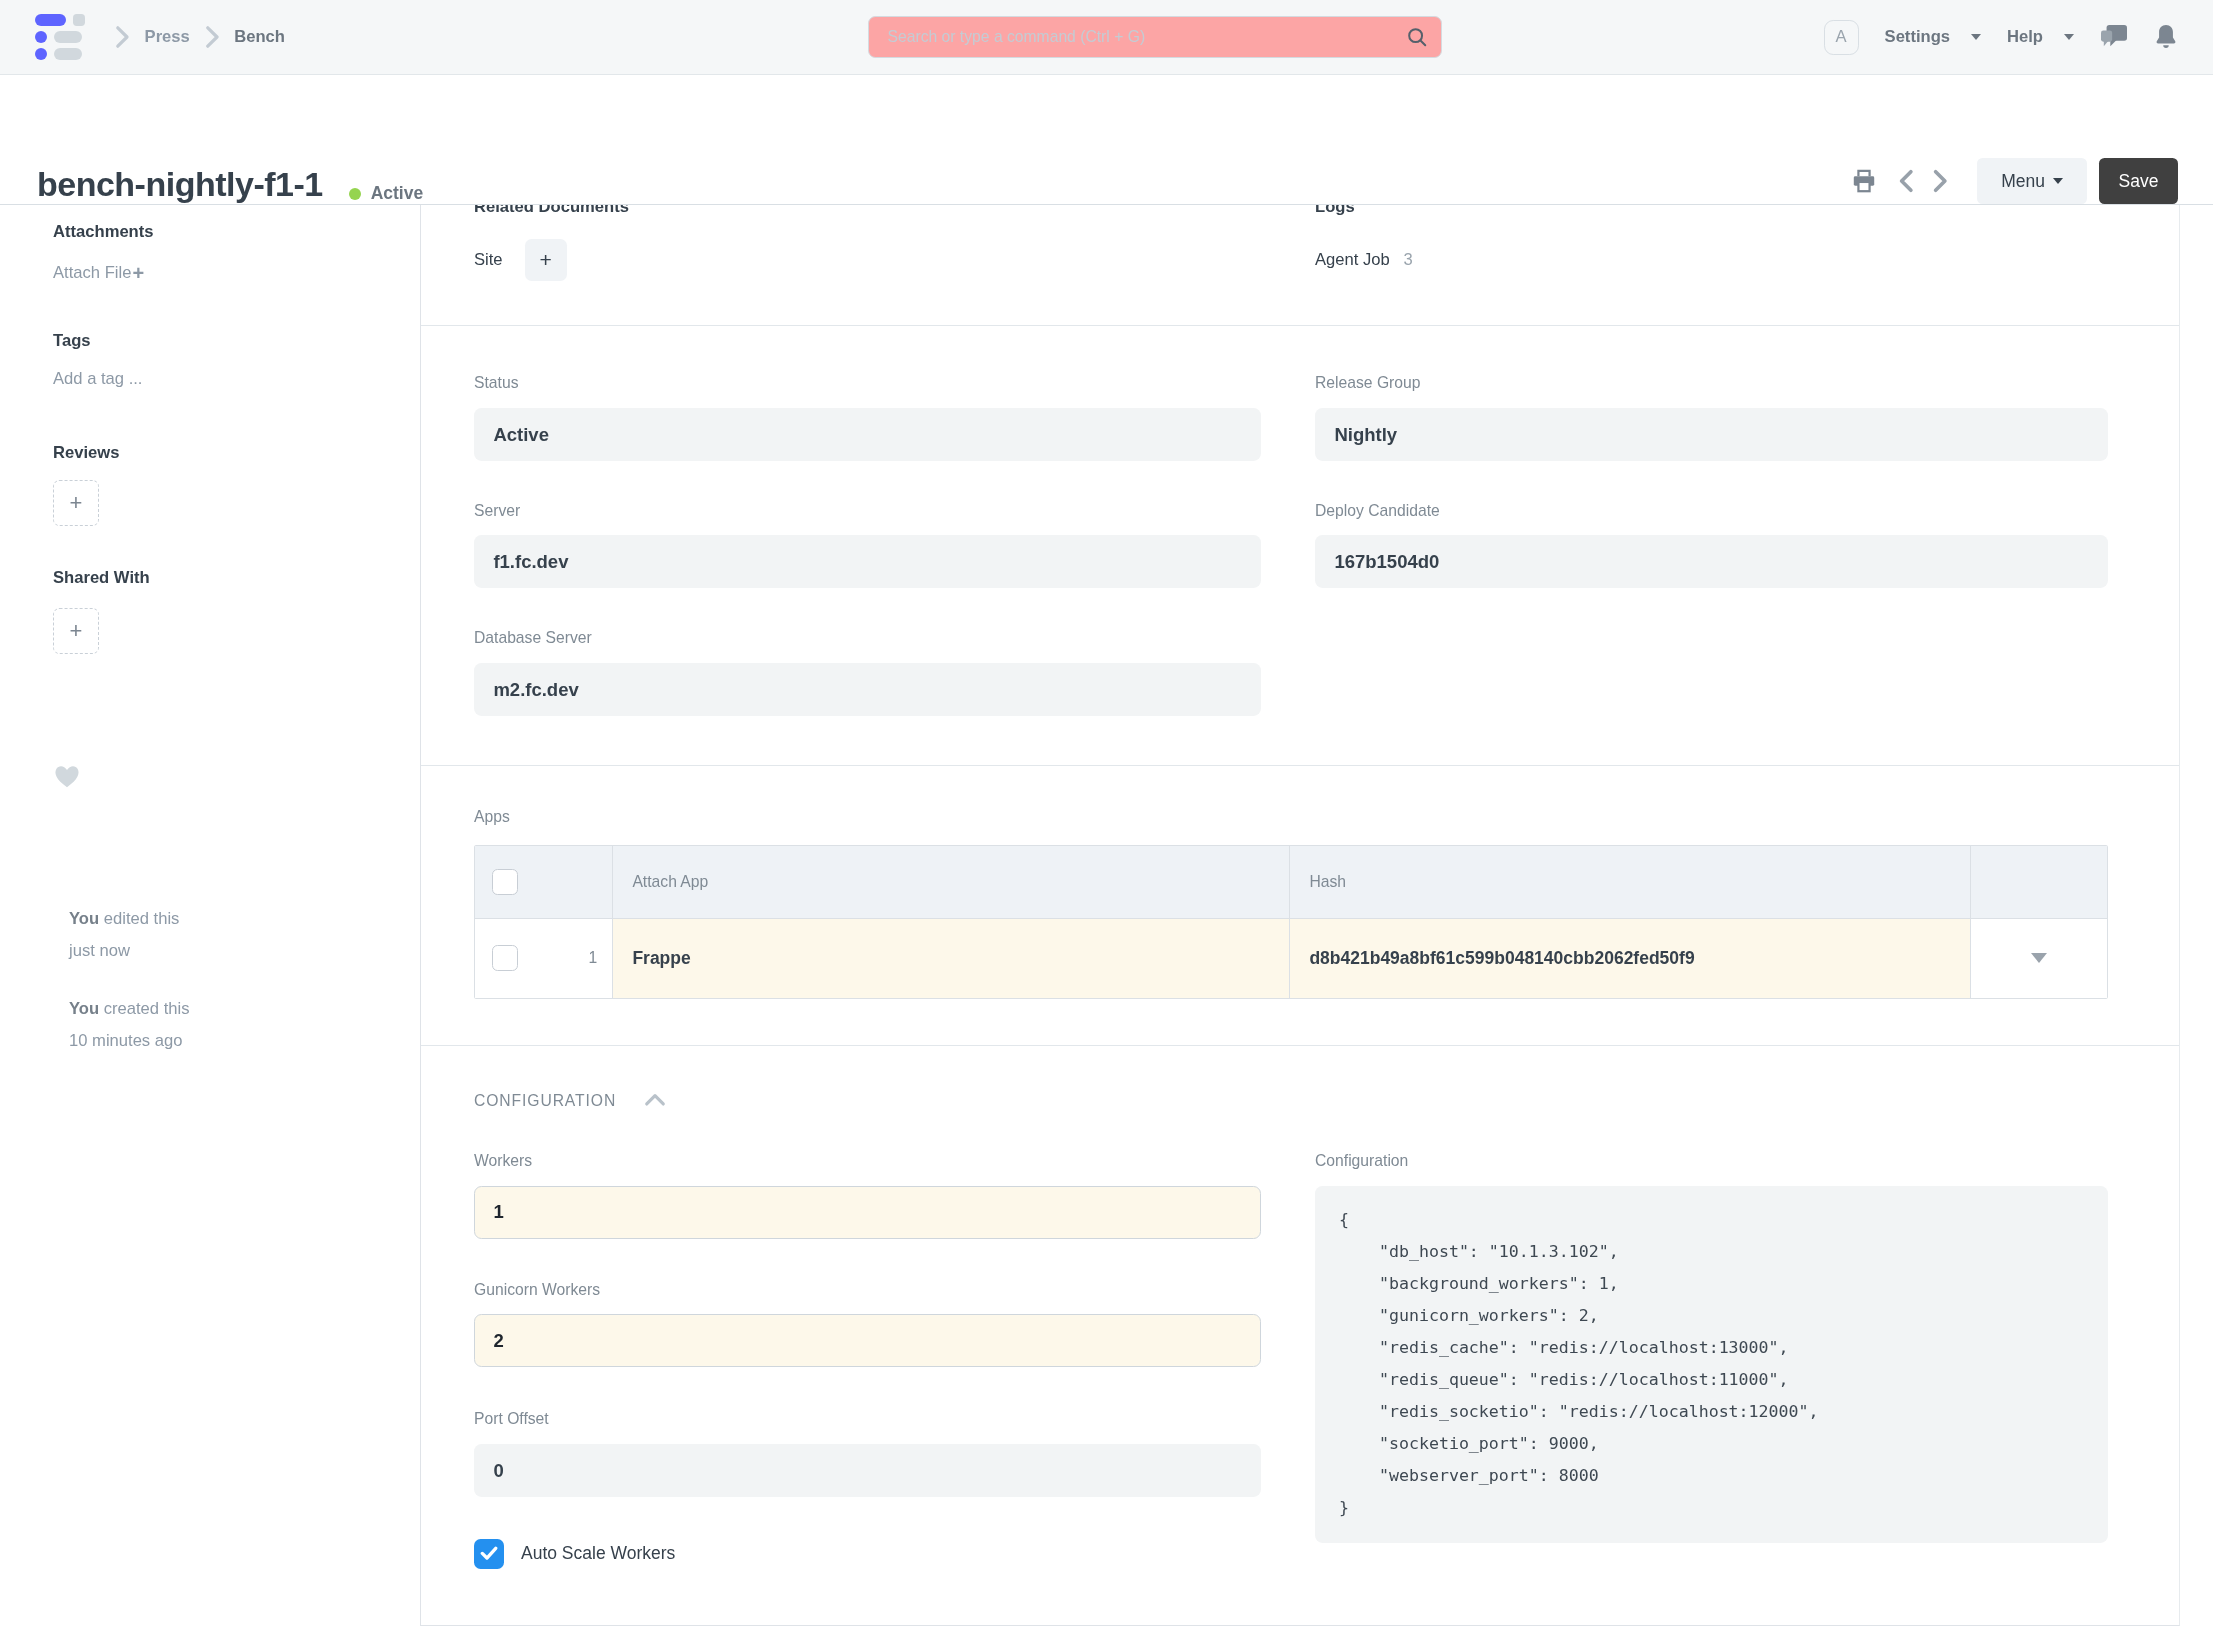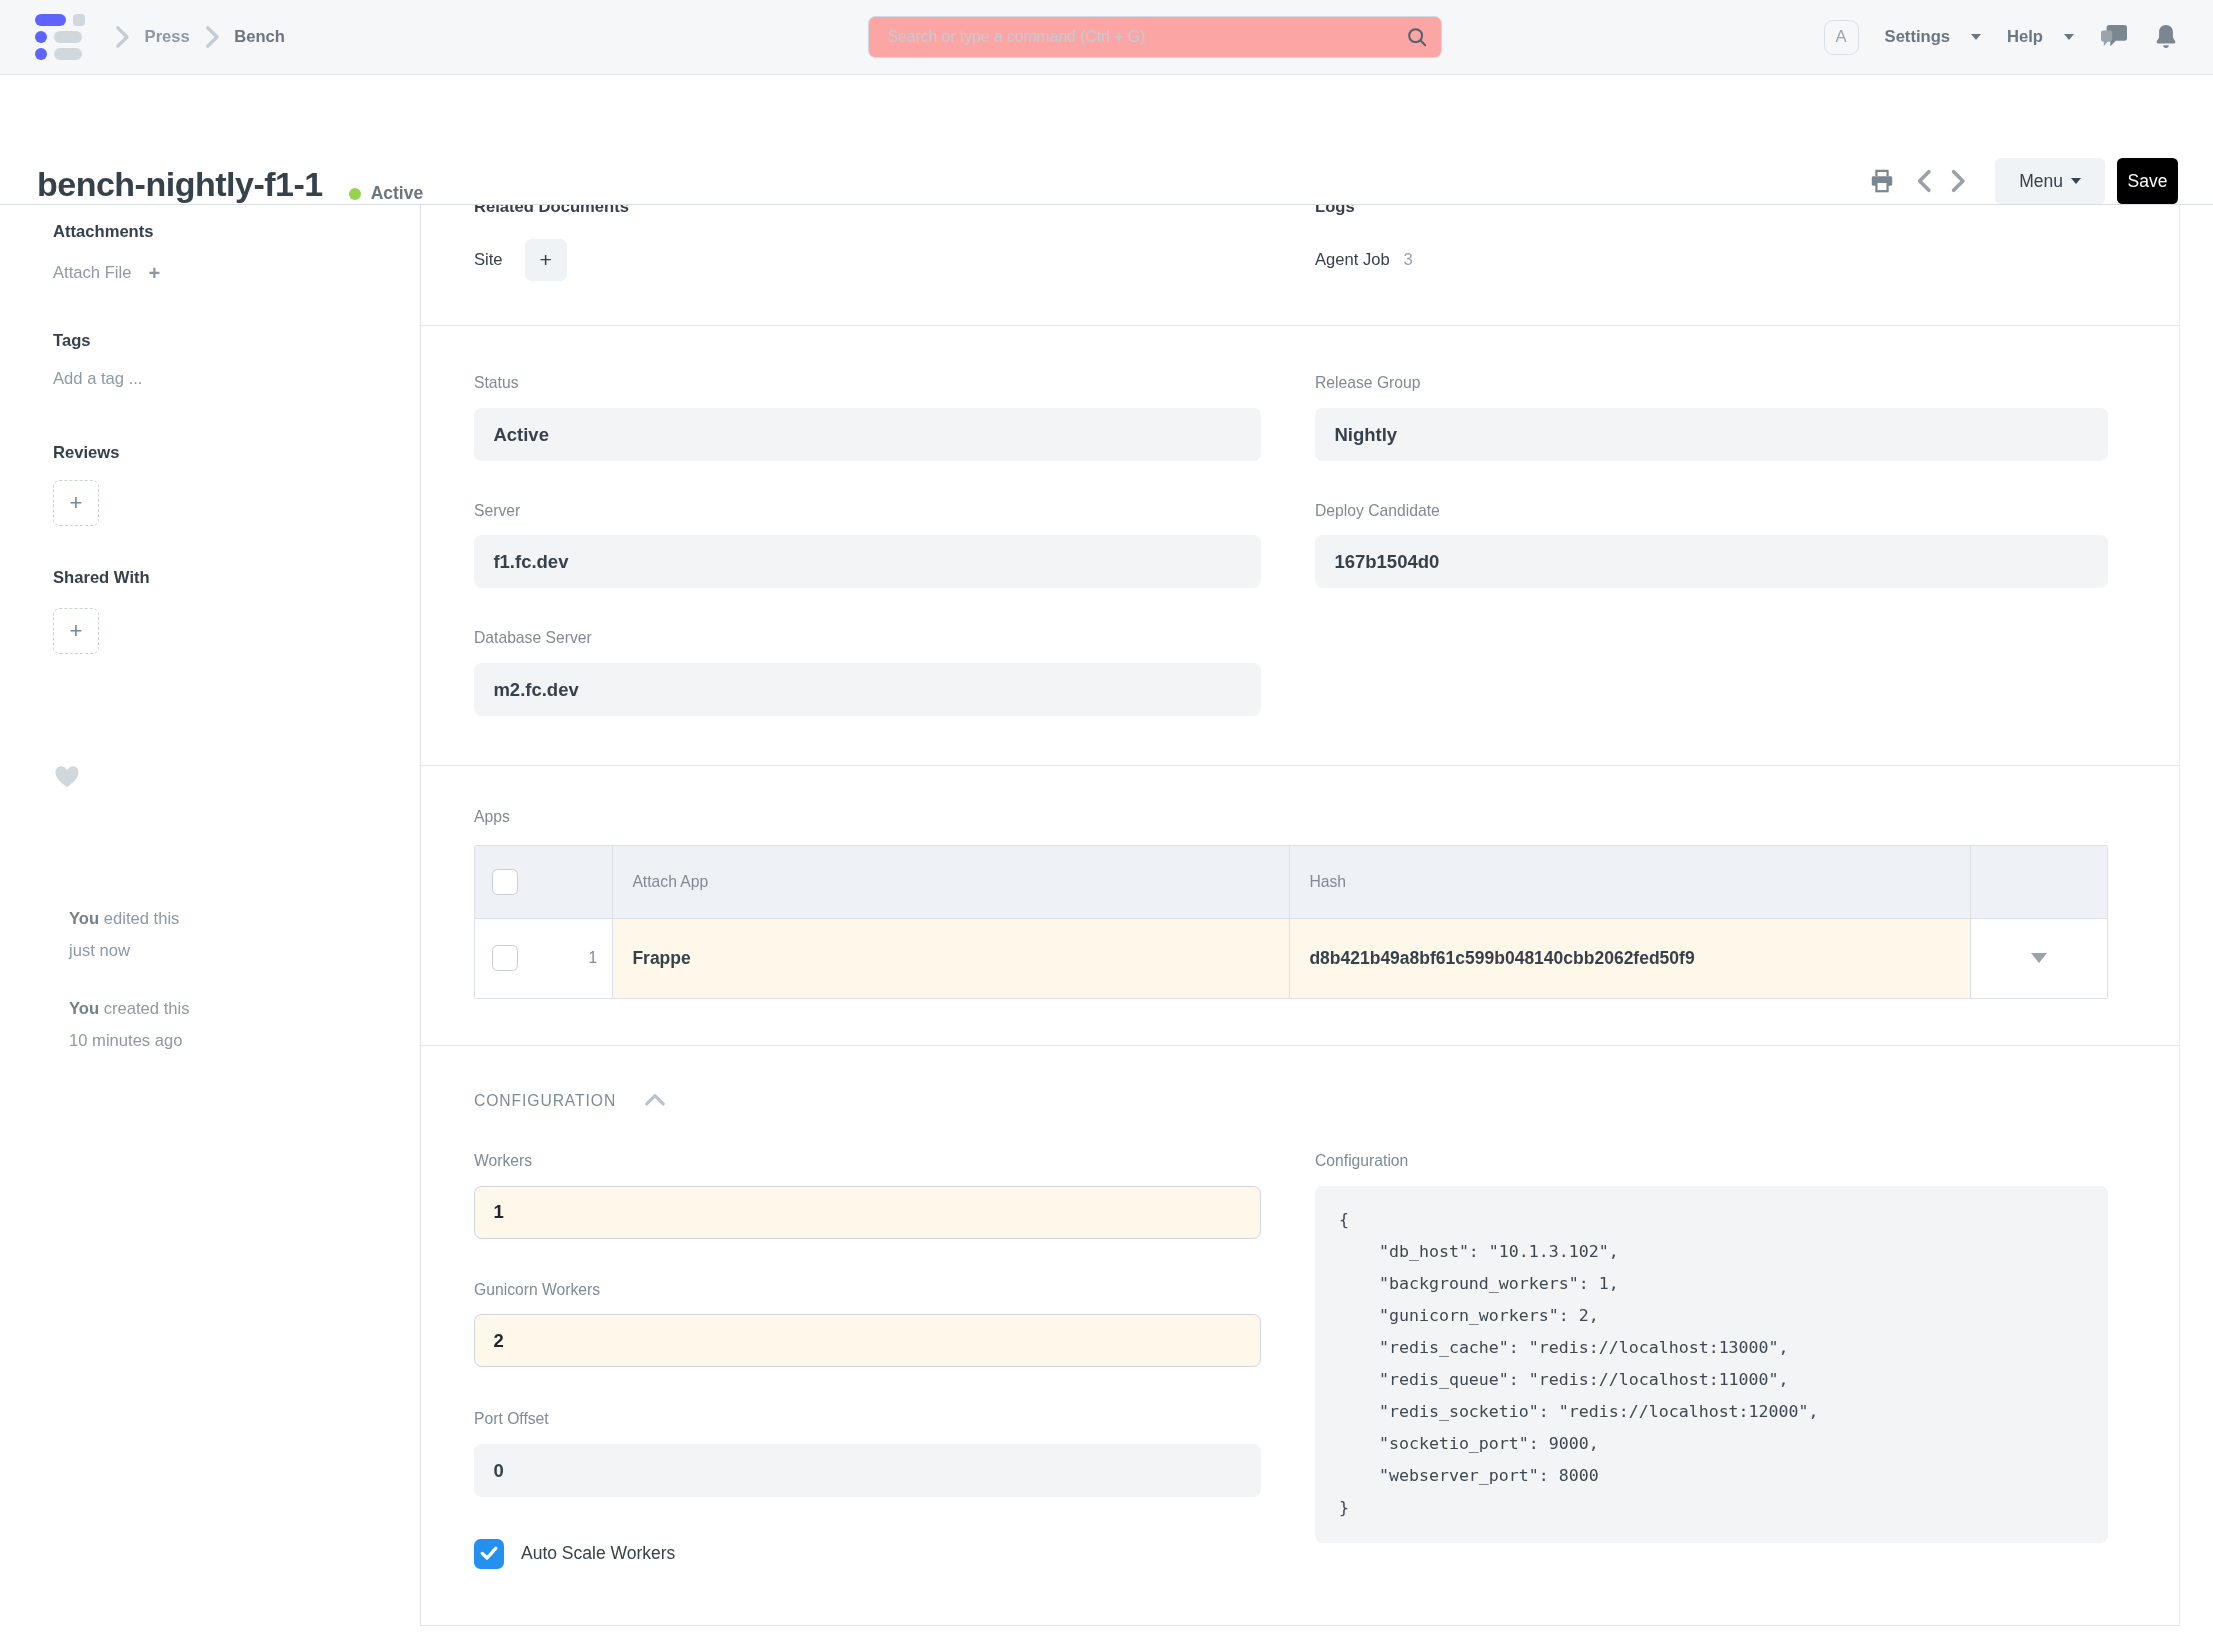--- a/index.html
+++ b/index.html
@@ -50,29 +50,29 @@
   .ind-label { font-size:17.5px; font-weight:bold; color:#6c7680; }
   .head-actions { margin-left:auto; display:flex; align-items:center; }
   .icon-btn { display:flex; align-items:center; justify-content:center; cursor:pointer; }
   .print-btn { margin-right:20px; }
   .prev-btn { margin-right:14.8px; }
   .next-btn { margin-right:28px; }
   .menu-btn { height:46px; padding:0 24px; background:#f0f3f6; border-radius:5.5px;
               display:flex; align-items:center; gap:8px; font-size:17.5px; color:#36414c;
               cursor:pointer; }
   .menu-btn .caret-down { border-top-color:#36414c; border-left-width:5.5px; border-right-width:5.5px; }
-  .save-btn { height:46px; width:61px; margin-left:12px; background:#000000; border:none;
+  .save-btn { height:46px; width:79px; margin-left:12px; background:#404040; border:none;
               border-radius:5.5px; color:#fff; font-size:17.5px;
               font-family:"Liberation Sans",sans-serif; cursor:pointer; }
 
   
   .form-sidebar { position:absolute; left:0; top:205px; width:420px; height:1443px;
                   padding:16.6px 28px 0 53px; }
   .sb-heading { font-size:16.6px; font-weight:bold; color:#36414c; }
-  .sb-link { font-size:16.6px; color:#8d99a6; display:flex; align-items:center; gap:17px; cursor:pointer; }
+  .sb-link { font-size:16.6px; color:#8d99a6; display:flex; align-items:center; gap:1px; cursor:pointer; }
   .sb-plus-glyph { font-size:20px; color:#8d99a6; font-weight:bold; }
   .sb-muted { font-size:16.6px; color:#8d99a6; cursor:text; }
   .plus-square { width:46px; height:46px; border:1.8px dashed #c9d0d7; border-radius:6.5px;
                  display:flex; align-items:center; justify-content:center;
                  color:#7c8691; font-size:22px; cursor:pointer; }
   .heart-wrap { margin-top:109px; }
   .sb-meta { font-size:16.6px; color:#8d99a6; line-height:32px;margin-left:16px; }
   .sb-meta b { color:#76808a; }
   .mt22{margin-top:20px;} .mt50{margin-top:46px;} .mt20{margin-top:18.5px;}
   .mt58{margin-top:54px;} .mt18{margin-top:16.6px;} .mt45{margin-top:42px;} .mt120{margin-top:111px;} .mt28{margin-top:26px;}

